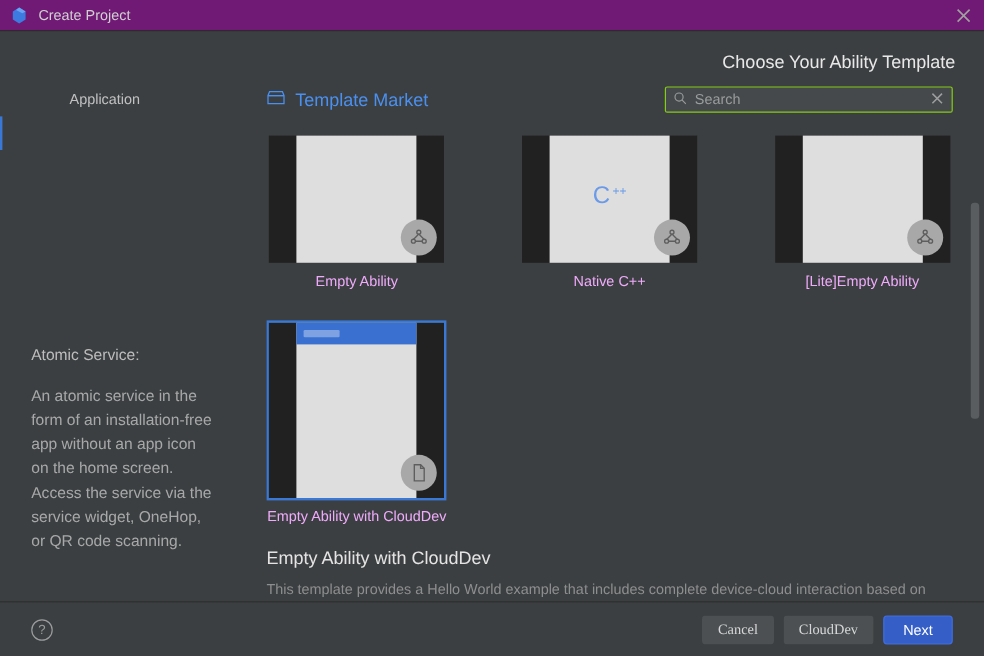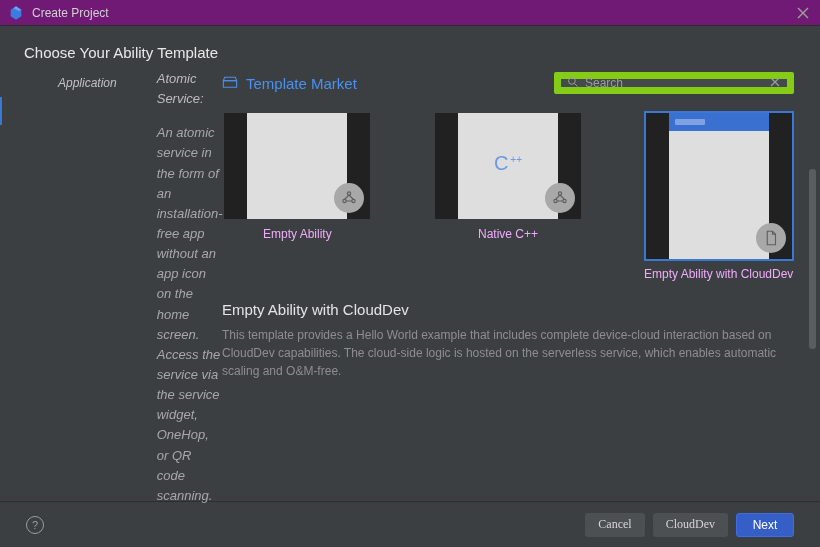--- a/index.html
+++ b/index.html
@@ -33,31 +33,30 @@
   }
   .close-x svg { width:14px; height:14px; }
 
   
   .content {
     display: flex; flex-direction: column;
     height: calc(100% - 26px);
   }
   .heading {
     padding: 18px 24px 8px 24px;
-    color: #e8e8e8; font-size: 15px;
+    color: #e8e8e8; font-size: 15px; text-align: right;
   }
   .main {
     flex: 1; display: flex; min-height: 0;
   }
   
   .sidebar {
     width: 202px;
-    display: flex; flex-direction: row;
+    display: flex; flex-direction: column;
     position: relative;
-    font-style: italic;
   }
   .side-items { padding-left: 0; }
   .side-item {
     height: 28px; display:flex; align-items:center;
     padding: 0 14px 0 32px;
     color: #c0c1c2; font-size: 12px; cursor: pointer;
     margin-left: 26px; margin-right: 0;
   }
   .side-item.active {
     background: #4b6eaf;
@@ -97,21 +96,21 @@
   }
   .tm-link {
     display:flex; align-items:center; gap:8px;
     color:#4a90f0; font-size:15px; cursor:pointer;
   }
   .tm-link svg { width:16px; height:14px; fill:#4a90f0; }
 
   .search-box {
     width: 240px; height: 22px;
     background:#45494b;
-    border:7px solid #84cc16;
+    border:1px solid #84cc16;
     border-radius:2px;
     display:flex; align-items:center; padding:0 6px; gap:6px;
     color:#9a9c9d;
   }
   .search-box input {
     flex:1; background:transparent; border:none; outline:none;
     color:#d0d0d0; font-size:12px;
   }
   .search-box input::placeholder { color:#9a9c9d; }
   .search-box svg { width:12px; height:12px; }
@@ -291,20 +290,34 @@
                     <circle cx="12" cy="6" r="2.2"></circle>
                     <circle cx="6" cy="16" r="2.2"></circle>
                     <circle cx="18" cy="16" r="2.2"></circle>
                     <path d="M12 8 L6 14 M12 8 L18 14 M8 16 L16 16"></path>
                   </svg>
               </div>
             </div>
             <div class="caption">Native C++</div>
           </div>
 
+          <div class="card">
+            <div class="thumb">
+              <div class="phone"></div>
+              <div class="badge">
+                <svg viewBox="0 0 24 24">
+                    <circle cx="12" cy="6" r="2.2"></circle>
+                    <circle cx="6" cy="16" r="2.2"></circle>
+                    <circle cx="18" cy="16" r="2.2"></circle>
+                    <path d="M12 8 L6 14 M12 8 L18 14 M8 16 L16 16"></path>
+                  </svg>
+              </div>
+            </div>
+            <div class="caption">[Lite]Empty Ability</div>
+          </div>
 
           <div class="card selected">
             <div class="thumb tall">
               <div class="phone tall">
                 <div class="topbar">
                   <div class="pill"></div>
                 </div>
               </div>
               <div class="badge doc">
                 <svg viewBox="0 0 24 24">

